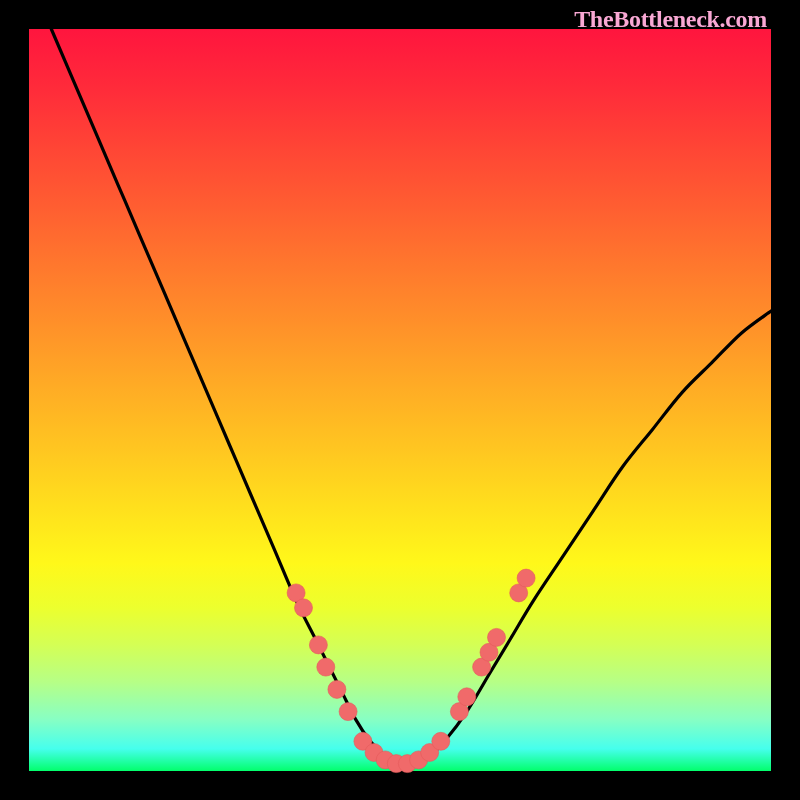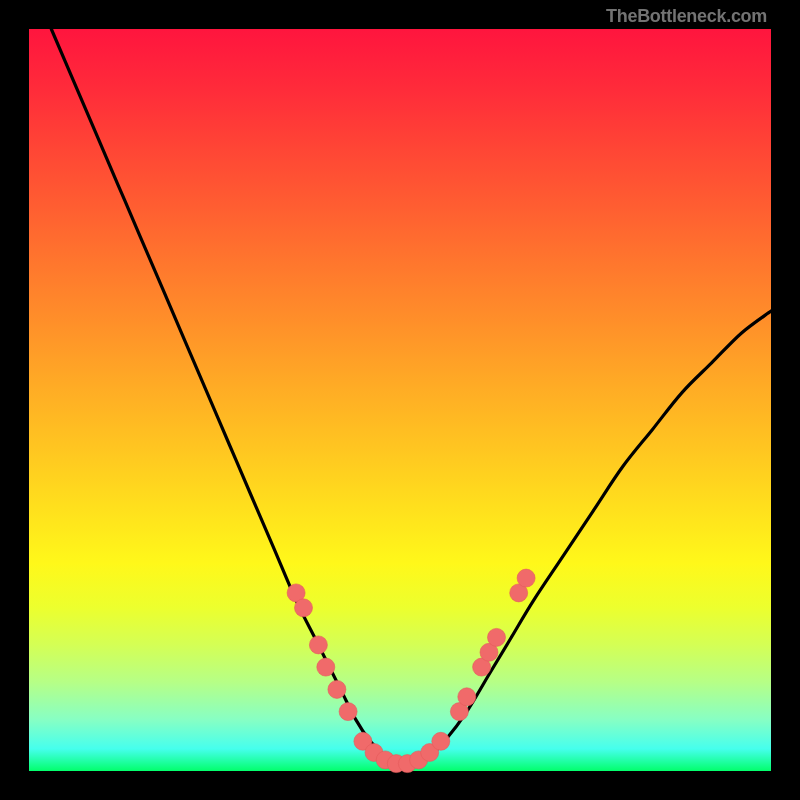--- a/index.html
+++ b/index.html
@@ -31,24 +31,24 @@
       #d4ff55 83%,
       #b6ff86 88%,
       #88ffc3 93%,
       #46ffed 97%,
       #02ff6c 100%);
   }
   .attribution {
     position: absolute;
     top: 6px;
     right: 33px;
-    font-family: Liberation Sans, sans-serif;
-    font-size: 18px;
+    font-family: Liberation Serif, serif;
+    font-size: 24px;
     font-weight: bold;
-    color: #737373;
+    color: #f9a8d4;
     letter-spacing: -0.3px;
   }
   svg.curve {
     position: absolute;
     left: 0; top: 0;
     width: 742px; height: 742px;
     overflow: visible;
   }
   .curve-path {
     fill: none;

